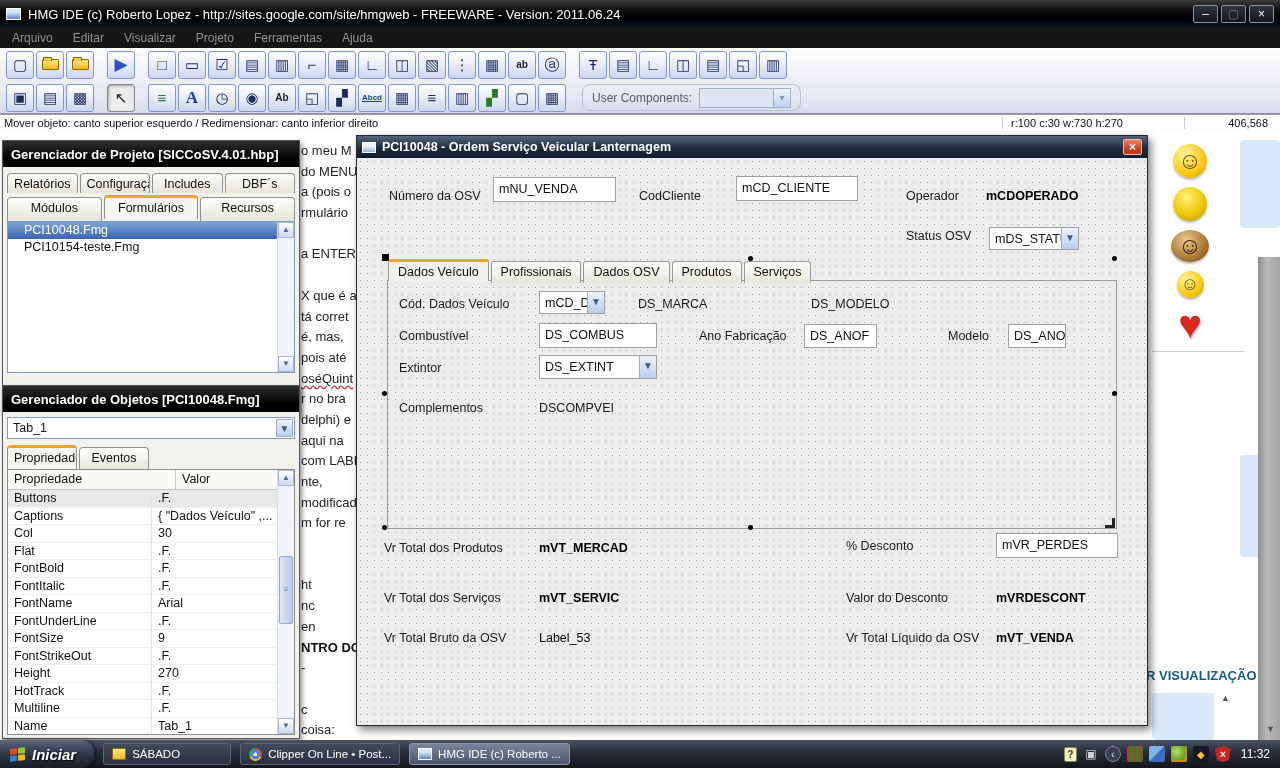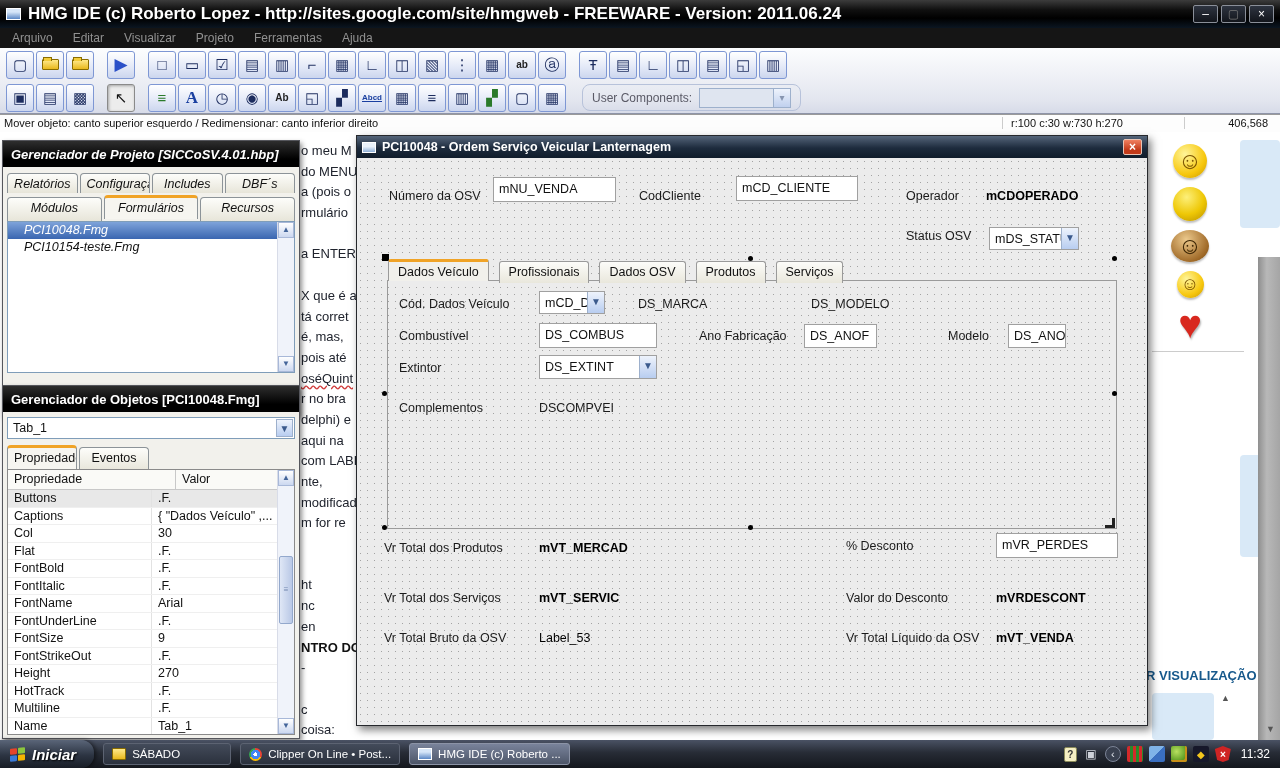--- a/index.html
+++ b/index.html
@@ -6,21 +6,21 @@
   *{box-sizing:border-box;}
   .screen{position:relative;width:1280px;height:768px;overflow:hidden;background:#fff;
     font-family:"Liberation Sans",sans-serif;font-size:12px;color:#111;}
 
   
   .titlebar{position:absolute;top:0;left:0;right:0;height:28px;
     background:linear-gradient(180deg,#3c3c3c 0%,#101010 35%,#000 65%,#0b1622 100%);
     display:flex;align-items:center;gap:7px;padding:0 6px;color:#fff;}
   .title-icon{width:15px;height:12px;border:1px solid #fff;
     background:linear-gradient(#d7e6f8 30%,#5b87c5);}
-  .title-text{font-weight:bold;font-size:17px;white-space:nowrap;}
+  .title-text{font-weight:normal;font-size:13px;white-space:nowrap;}
   .winbtns{margin-left:auto;display:flex;gap:3px;}
   .wb{width:25px;height:18px;border:1px solid #8a8f99;background:linear-gradient(#2e3440,#12151b);
     color:#fff;font-size:12px;line-height:16px;text-align:center;border-radius:2px;}
   .wb.dim{color:#777;}
 
   .menubar{position:absolute;top:28px;left:0;right:0;height:20px;background:#151515;
     display:flex;align-items:center;gap:20px;padding:0 12px;}
   .menu-item{color:#919191;font-size:12px;}
 
   .toolbar{position:absolute;top:48px;left:0;right:0;height:66px;
@@ -126,21 +126,21 @@
   .fvalue{position:absolute;font-size:12.5px;font-weight:bold;color:#000;white-space:nowrap;}
   .fvalue.plain{font-weight:normal;}
   .ftext{position:absolute;height:25px;background:#fff;border:1px solid #a0a0a0;font-size:12.5px;
     padding:4px 5px;white-space:nowrap;overflow:hidden;}
   .fcombo{position:absolute;height:23px;background:#fff;border:1px solid #a0a0a0;font-size:12.5px;
     display:flex;align-items:center;padding-left:5px;overflow:hidden;}
   .fcombo .arr{position:absolute;right:0;top:0;bottom:0;width:17px;
     background:linear-gradient(#eef3fc,#b8cdf0);border-left:1px solid #9db0cc;color:#3b5a8c;
     font-size:10px;text-align:center;line-height:20px;}
   .tabctl{position:absolute;}
-  .tabstrip{position:absolute;top:0;left:1px;height:22px;display:flex;gap:10px;z-index:2;justify-content:center;}
+  .tabstrip{position:absolute;top:0;left:1px;height:22px;display:flex;gap:2px;z-index:2;justify-content:center;}
   .ftab{border:1px solid #9a9a9a;border-bottom:none;border-radius:3px 3px 0 0;
     background:linear-gradient(#fcfcf9,#e9e7dc);padding:3px 9px 2px;font-size:12.5px;position:relative;
     top:2px;white-space:nowrap;}
   .ftab.active{top:0;border-top:3px solid #f0a326;background:#f1f0eb;padding-bottom:4px;}
   .tabframe{position:absolute;left:0;right:0;top:21px;bottom:0;border:1px solid #9a9a9a;}
   .h-square{position:absolute;width:7px;height:7px;background:#000;}
   .h-dot{position:absolute;width:5px;height:5px;background:#000;border-radius:50%;}
   .h-corner{position:absolute;width:10px;height:10px;border-right:3px solid #222;border-bottom:3px solid #222;}
 
   
@@ -425,21 +425,21 @@
       </div>
     <span class="bg-divider"></span>
     <span class="bg-bluebox" style="left:1240px;top:8px;width:40px;height:88px;"></span>
     <span class="bg-bluebox" style="left:1240px;top:323px;width:40px;height:102px;"></span>
     <span class="bg-bluebox" style="left:1152px;top:561px;width:62px;height:47px;"></span>
     <span class="bg-scroll"></span>
     <span class="bg-arrow" style="left:1221px;top:561px;">▲</span>
     <span class="bg-arrow" style="left:1266px;top:592px;">▼</span>
     <span class="bg-visu">R VISUALIZAÇÃO</span>
 
-    <div class="panel" style="left:2px;top:8px;width:298px;height:276px;font-style:italic;">
+    <div class="panel" style="left:2px;top:8px;width:298px;height:276px;">
       <div class="panel-title">Gerenciador de Projeto [SICCoSV.4.01.hbp]</div>
       <div class="xtabs">
 
       <span class="xtab"><span>Relatórios</span></span>
           <span class="xtab"><span>Configuração</span></span>
           <span class="xtab"><span>Includes</span></span>
           <span class="xtab"><span>DBF´s</span></span>
         </div>
       <div class="xtabs">
 

